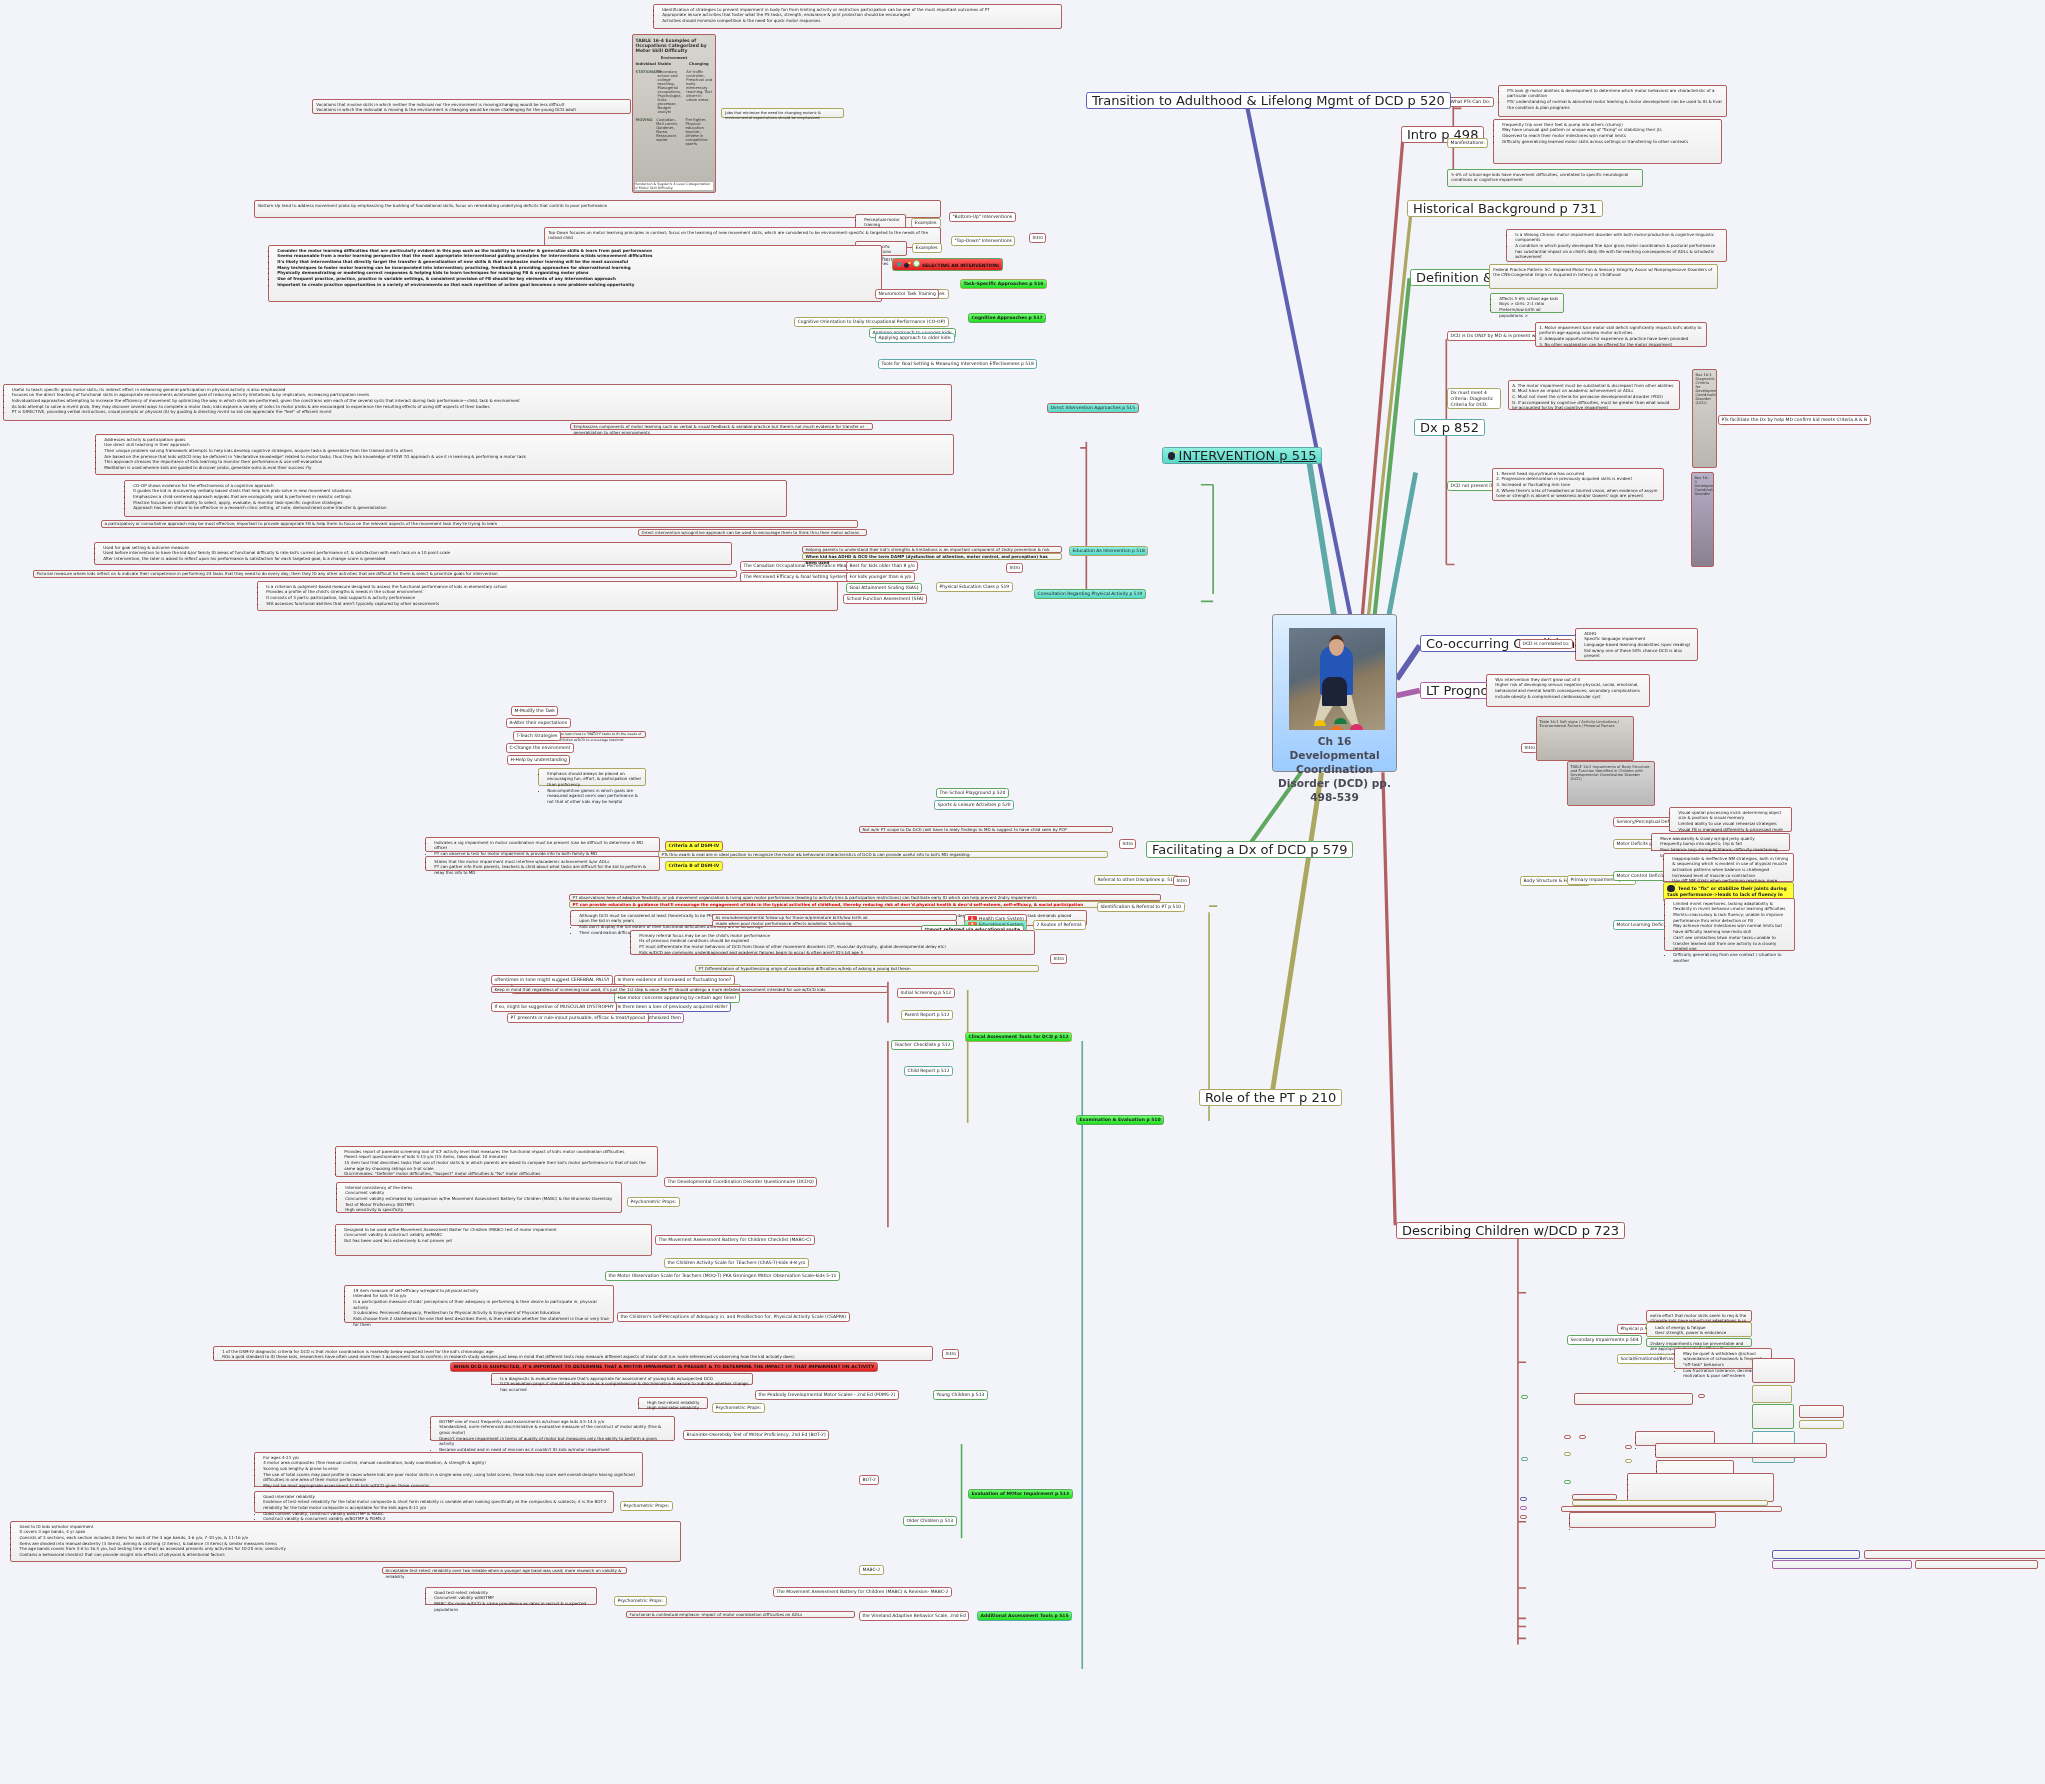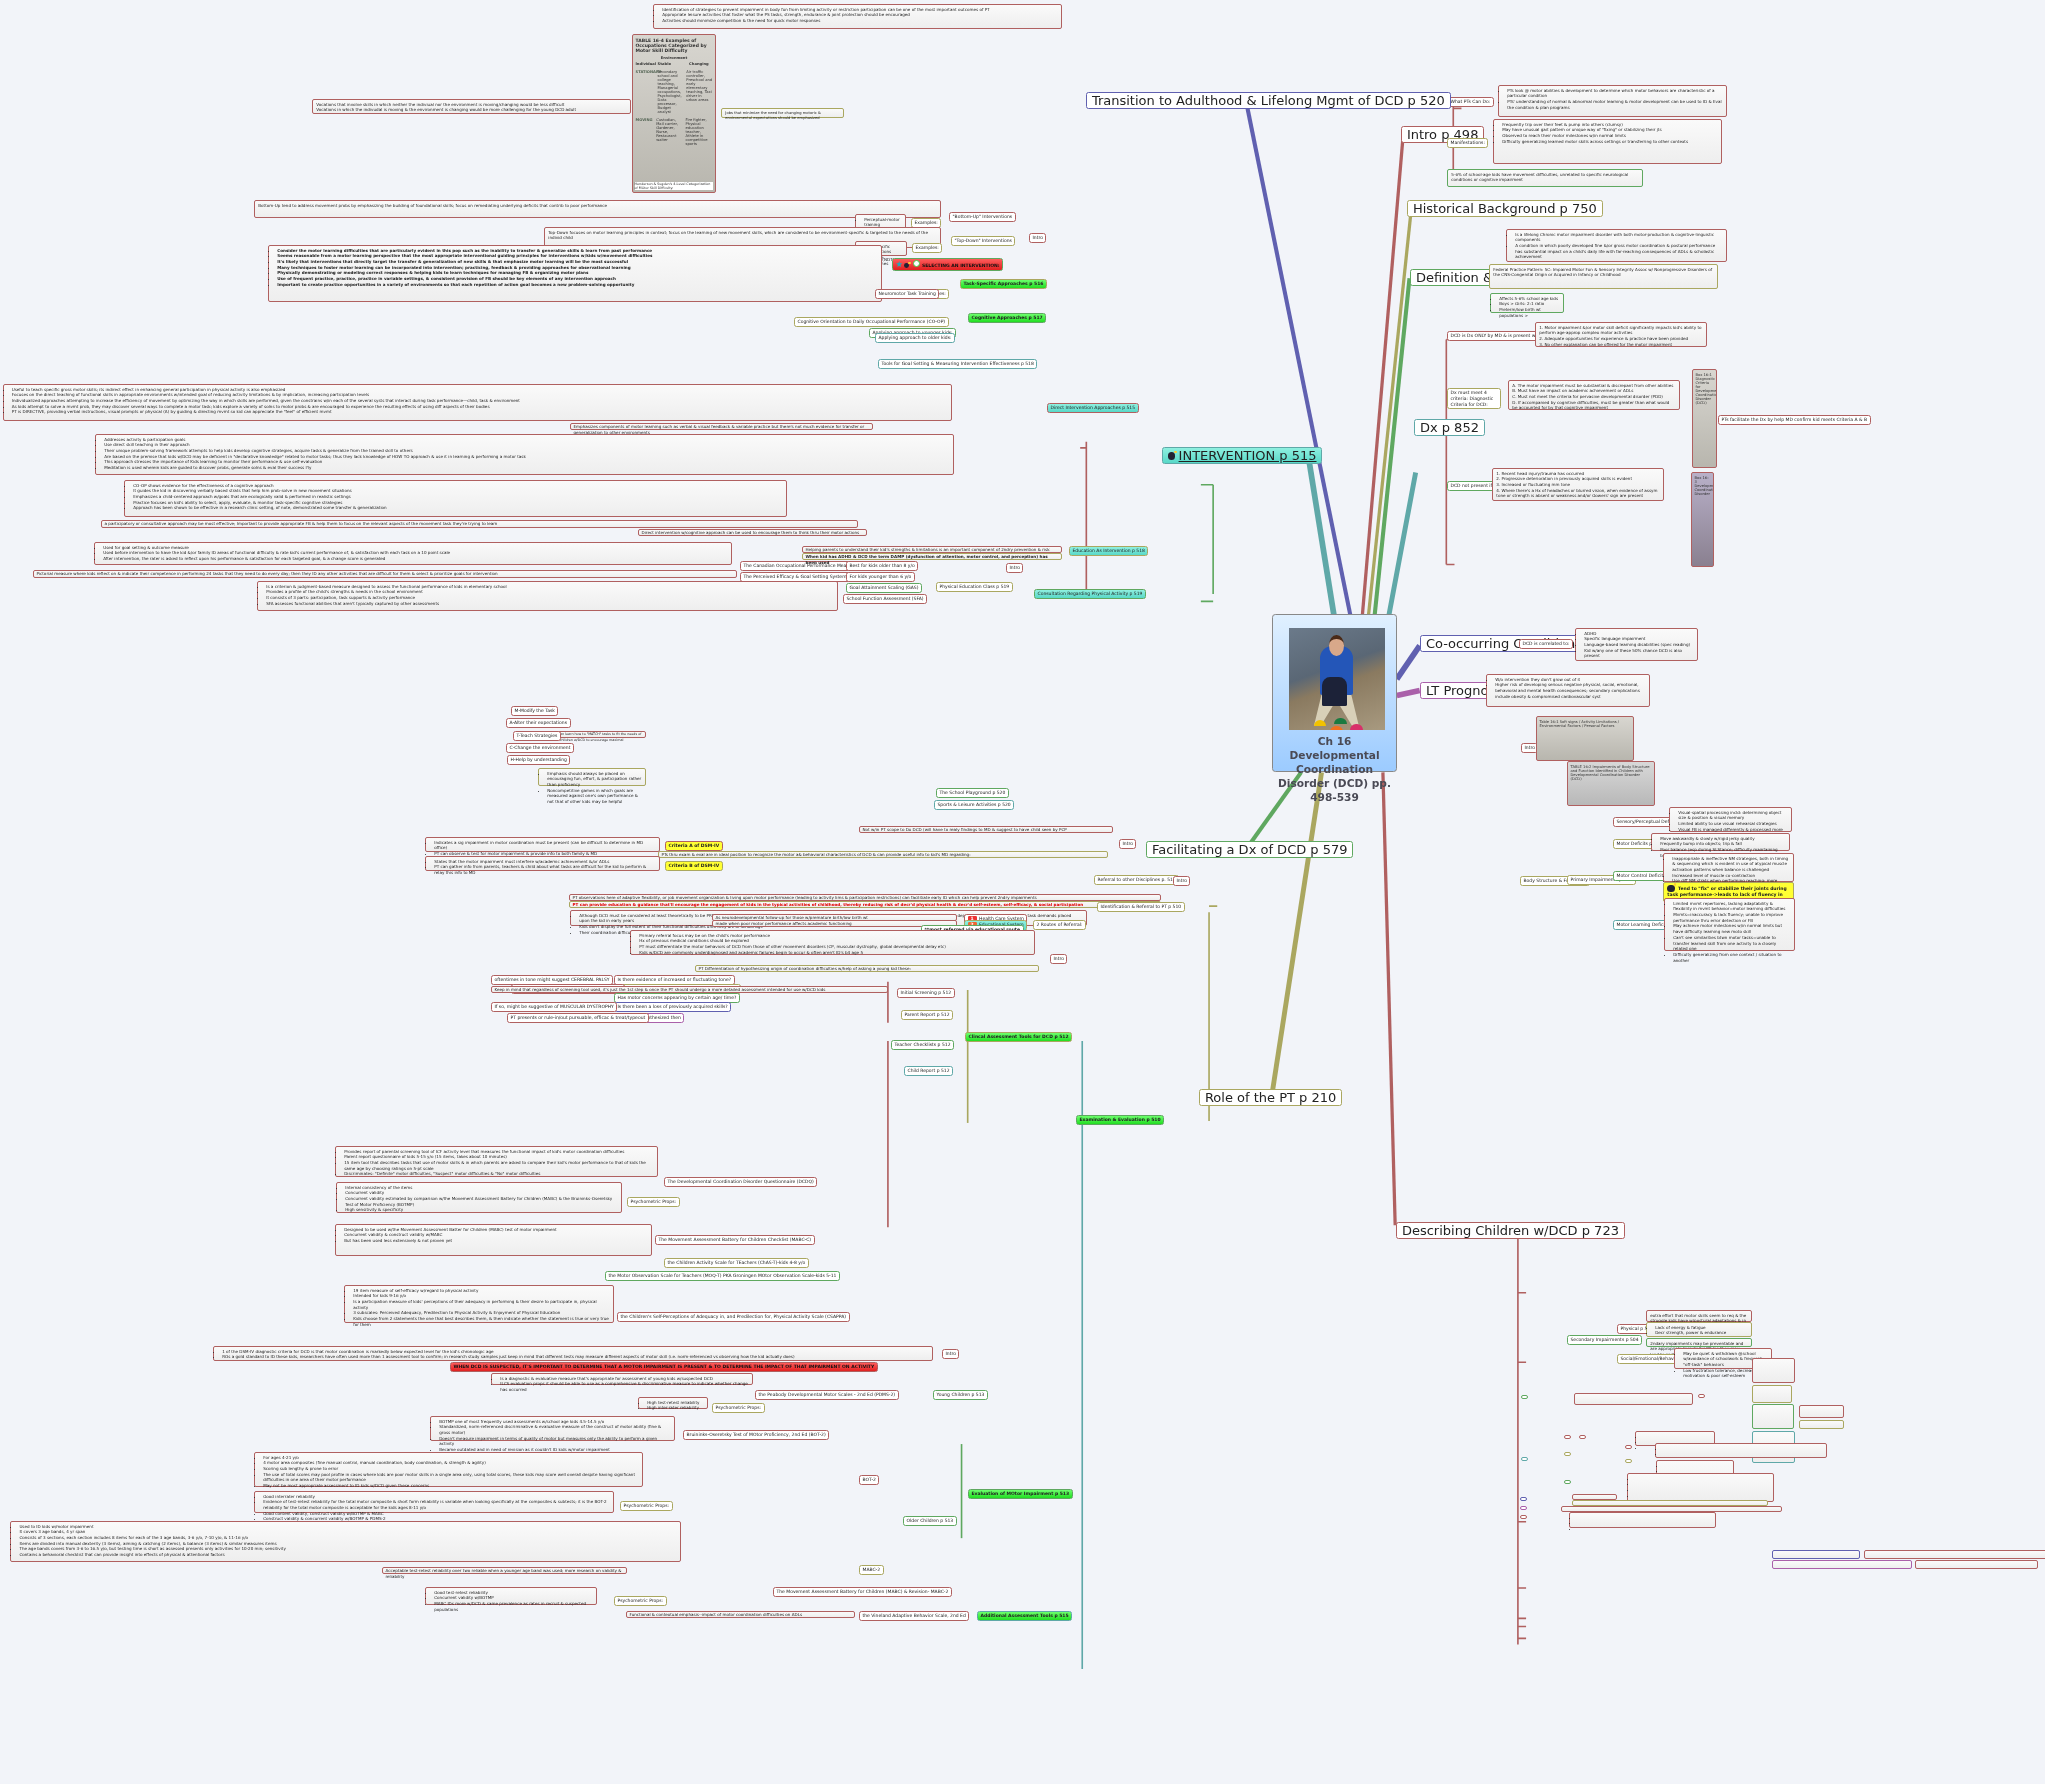--- a/index.html
+++ b/index.html
@@ -91,21 +91,21 @@
 <div class="note c-red" style="left:1493px;top:119px;width:229px;height:45px;">
     <ul>
       <li>Frequently trip over their feet &amp; pump into others (clumsy)</li>
       <li>May have unusual gait pattern or unique way of "fixing" or stabilizing their jts</li>
       <li>Observed to reach their motor milestones w/in normal limits</li>
       <li>Difficulty generalizing learned motor skills across settings or transferring to other contexts</li>
     </ul>
   </div>
 <div class="note c-green" style="left:1447px;top:169px;width:196px;height:18px;">5-6% of school-age kids have movement difficulties, unrelated to specific neurological conditions or cognitive impairment</div>
 
-<div class="node mid c-olive" style="left:1407px;top:200px;">Historical Background p 750</div>
+<div class="node mid c-olive" style="left:1407px;top:200px;">Historical Background p 731</div>
 
 <div class="node mid c-green" style="left:1410px;top:269px;">Definition &amp; Prevalence p 499</div>
 <div class="note c-red" style="left:1506px;top:229px;width:221px;height:33px;">
     <ul>
       <li>Is a lifelong Chronic motor impairment disorder with both motor-production &amp; cognitive-linguistic components</li>
       <li>A condition in which poorly developed fine &amp;/or gross motor coordination &amp; postural performance has substantial impact on a child's daily life with far-reaching consequences of ADLs &amp; scholastic achievement</li>
     </ul>
   </div>
 <div class="note c-olive" style="left:1489px;top:264px;width:229px;height:24.5px;">Federal Practice Pattern: 5C: Impaired Motor Fxn &amp; Sensory Integrity Assoc w/ Nonprogressive Disorders of the CNS-Congenital Origin or Acquired in Infancy or Childhood</div>
 <div class="note c-green" style="left:1490px;top:293px;width:74px;height:19.6px;">

